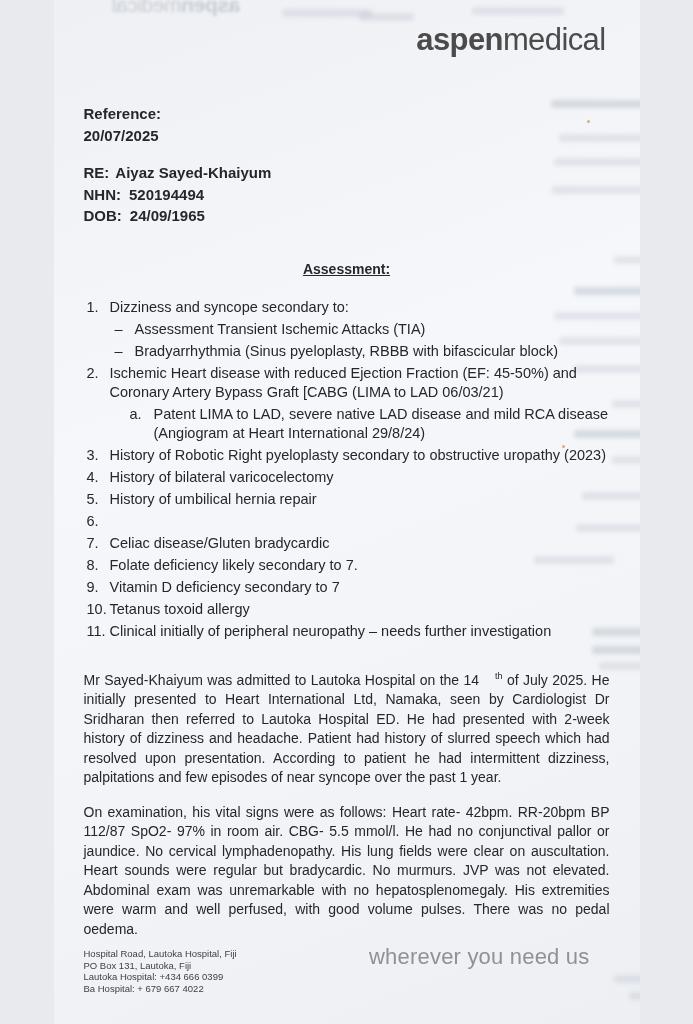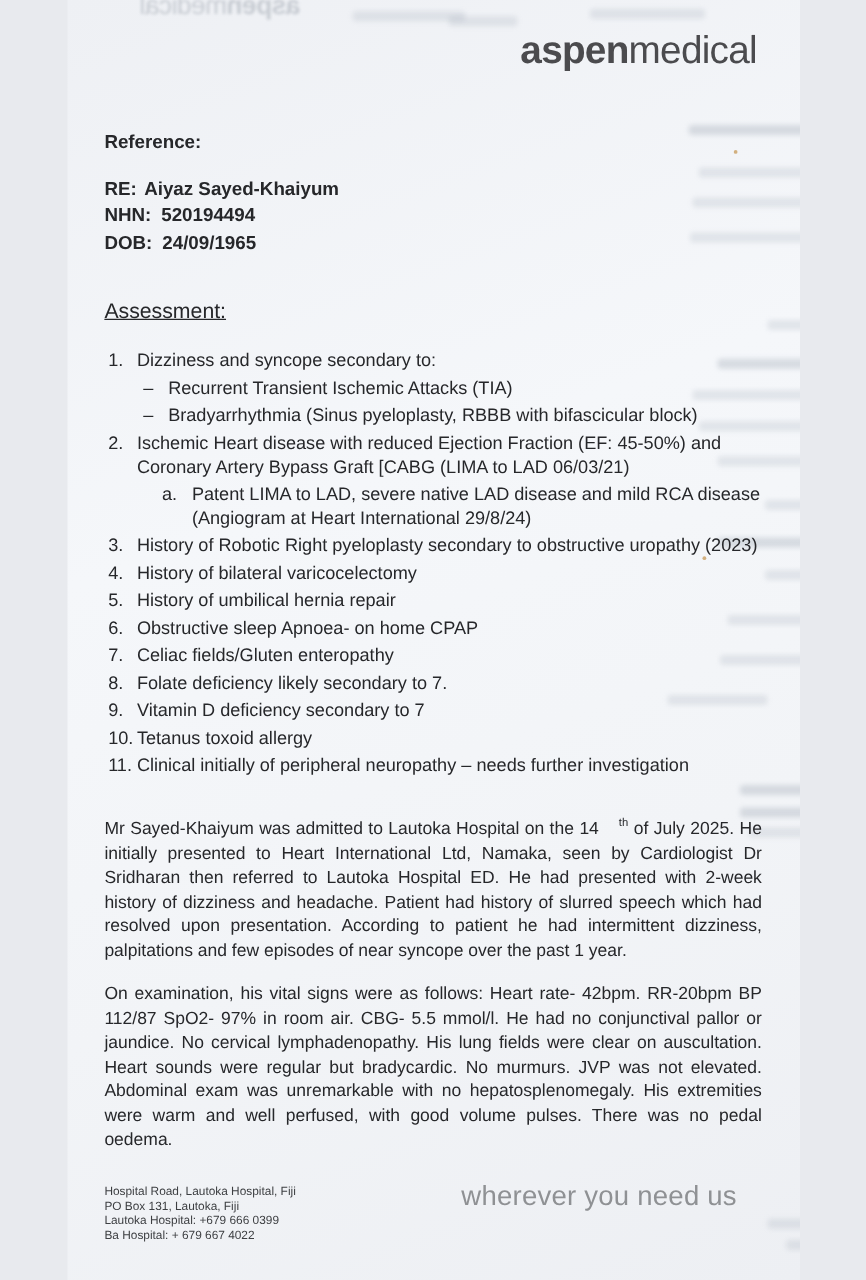--- a/index.html
+++ b/index.html
@@ -45,21 +45,21 @@
   .content { position:absolute; left:30px; right:30px; top:103px; }
 
   .meta-block { font-size:15px; font-weight:600; line-height:21.5px; }
   .meta-gap { height:16px; }
   .patient-block { font-size:15px; font-weight:700; line-height:21.5px; }
   .kv { display:flex; }
   .kv .k { margin-right:8px;text-align:right; }
 
   .section-heading {
     margin-top:34px;
-    font-size:17px; font-weight:400; text-decoration:underline;
+    font-size:14px; font-weight:700; text-decoration:underline;text-align:center;
   }
 
   .list { margin-top:21px; font-size:14.5px; line-height:19px; }
   .li { display:flex; margin-bottom:3px; }
   .li .marker { flex:0 0 auto; }
   .ind0 { padding-left:3px; }  .ind0 .marker { min-width:23px; }
   .ind1 { padding-left:31px; } .ind1 .marker { min-width:20px; }
   .ind2 { padding-left:46px; } .ind2 .marker { min-width:24px; }
 
   .para {
@@ -114,20 +114,21 @@
     <div class="speck" style="top:120px;left:533px"></div>
     <div class="speck" style="top:445px;left:508px"></div>
   </div>
 
   <div class="logo"><span class="b">aspen</span><span class="l">medical</span></div>
 
   <div class="content">
 
     <div class="meta-block">
       <div>Reference:</div>
+      <div>20/07/2025</div>
     </div>
 
     <div class="meta-gap"></div>
 
     <div class="patient-block">
       <div class="kv">
         <span class="k" style="margin-right:6px">RE:</span>
         <span>Aiyaz Sayed-Khaiyum</span>
       </div>
       <div class="kv">
@@ -142,21 +143,21 @@
 
     <div class="section-heading">Assessment:</div>
 
     <div class="list">
       <div class="li ind0">
           <span class="marker">1.</span>
           <span class="li-text">Dizziness and syncope secondary to:</span>
         </div>
       <div class="li ind1">
           <span class="marker">–</span>
-          <span class="li-text">Recurrent Transient Ischemic Attacks (TIA)</span>
+          <span class="li-text">Assessment Transient Ischemic Attacks (TIA)</span>
         </div>
       <div class="li ind1">
           <span class="marker">–</span>
           <span class="li-text">Bradyarrhythmia (Sinus pyeloplasty, RBBB with bifascicular block)</span>
         </div>
       <div class="li ind0">
           <span class="marker">2.</span>
           <span class="li-text">Ischemic Heart disease with reduced Ejection Fraction (EF: 45-50%) and Coronary Artery Bypass Graft [CABG (LIMA to LAD 06/03/21)</span>
         </div>
       <div class="li ind2">
@@ -170,25 +171,24 @@
       <div class="li ind0">
           <span class="marker">4.</span>
           <span class="li-text">History of bilateral varicocelectomy</span>
         </div>
       <div class="li ind0">
           <span class="marker">5.</span>
           <span class="li-text">History of umbilical hernia repair</span>
         </div>
       <div class="li ind0">
           <span class="marker">6.</span>
-          <span class="li-text">Obstructive sleep Apnoea- on home CPAP</span>
         </div>
       <div class="li ind0">
           <span class="marker">7.</span>
-          <span class="li-text">Celiac fields/Gluten enteropathy</span>
+          <span class="li-text">Celiac disease/Gluten bradycardic</span>
         </div>
       <div class="li ind0">
           <span class="marker">8.</span>
           <span class="li-text">Folate deficiency likely secondary to 7.</span>
         </div>
       <div class="li ind0">
           <span class="marker">9.</span>
           <span class="li-text">Vitamin D deficiency secondary to 7</span>
         </div>
       <div class="li ind0">
@@ -203,19 +203,19 @@
 
     <div class="para first"><span>Mr Sayed-Khaiyum was admitted to Lautoka Hospital on the 14</span><sup>th</sup><span> of July 2025. He initially presented to Heart International Ltd, Namaka, seen by Cardiologist Dr Sridharan then referred to Lautoka Hospital ED. He had presented with 2-week history of dizziness and headache. Patient had history of slurred speech which had resolved upon presentation. According to patient he had intermittent dizziness, palpitations and few episodes of near syncope over the past 1 year.</span></div>
 
     <div class="para">On examination, his vital signs were as follows: Heart rate- 42bpm. RR-20bpm BP 112/87 SpO2- 97% in room air. CBG- 5.5 mmol/l.  He had no conjunctival pallor or jaundice. No cervical lymphadenopathy. His lung fields were clear on auscultation. Heart sounds were regular but bradycardic. No murmurs. JVP was not elevated. Abdominal exam was unremarkable with no hepatosplenomegaly. His extremities were warm and well perfused, with good volume pulses. There was no pedal oedema.</div>
 
   </div>
 
   <div class="footer-address">
     <div>Hospital Road, Lautoka Hospital, Fiji</div>
     <div>PO Box 131, Lautoka, Fiji</div>
-    <div>Lautoka Hospital: +679 666 0399</div>
+    <div>Lautoka Hospital: +434 666 0399</div>
     <div>Ba Hospital: + 679 667 4022</div>
   </div>
 
   <div class="tagline">wherever you need us</div>
 
 </div>
 
 </body></html>

